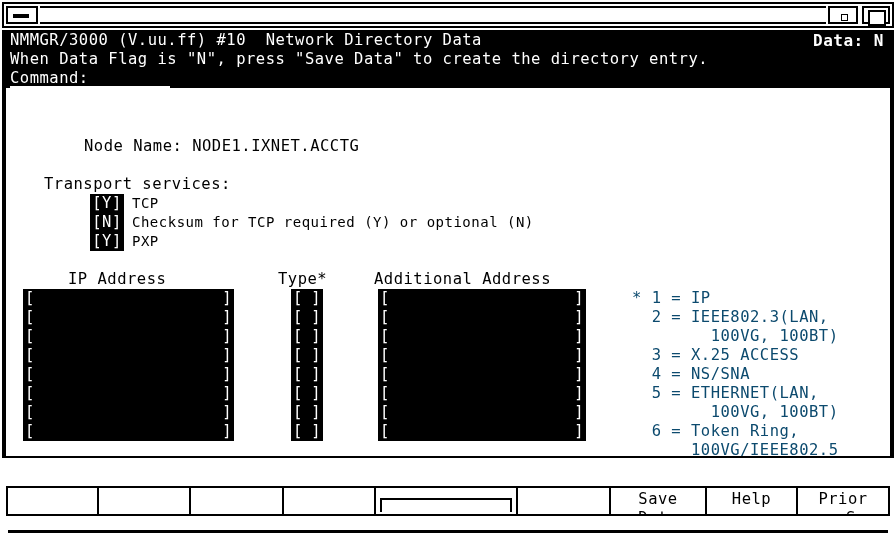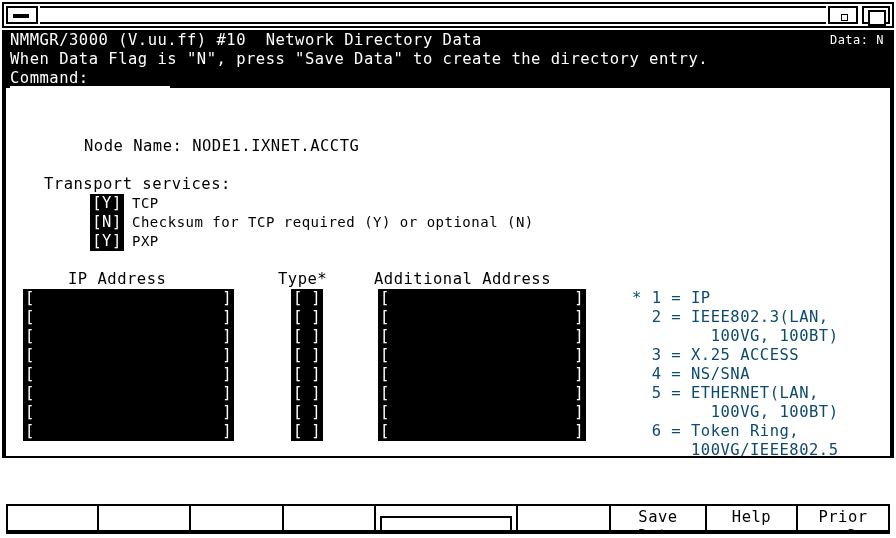--- a/index.html
+++ b/index.html
@@ -131,24 +131,25 @@
   }
   #status-line-1 { top: -1px; }
   #status-line-2 { top: 18px; }
   #status-line-3 { top: 37px; }
   #status-flag {
     position: absolute;
     right: 6px;
     top: -1px;
     height: 19px;
     line-height: 19px;
-    font-size: 12px;
+    font-size: 16px;
     letter-spacing: 0.5px;
     white-space: pre;
     color: #ffffff;
+    font-weight: bold;
   }
   #command-caret {
     position: absolute;
     left: 4px;
     top: 54px;
     width: 160px;
     height: 2px;
     background: #ffffff;
   }
 
@@ -225,21 +226,21 @@
     line-height: 19px;
     font-size: 15.5px;
     letter-spacing: 0.5px;
     white-space: pre;
     color: #0c4a6e;
   }
 
   
   #fkey-bar {
     position: absolute;
-    left: 6px; top: 504px;
+    left: 6px; top: 486px;
     width: 884px;
     height: 30px;
     box-sizing: border-box;
     border: 2px solid #000000;
     background: #d946ef;
     display: flex;
   }
   .fkey {
     box-sizing: border-box;
     border-right: 2px solid #000000;

